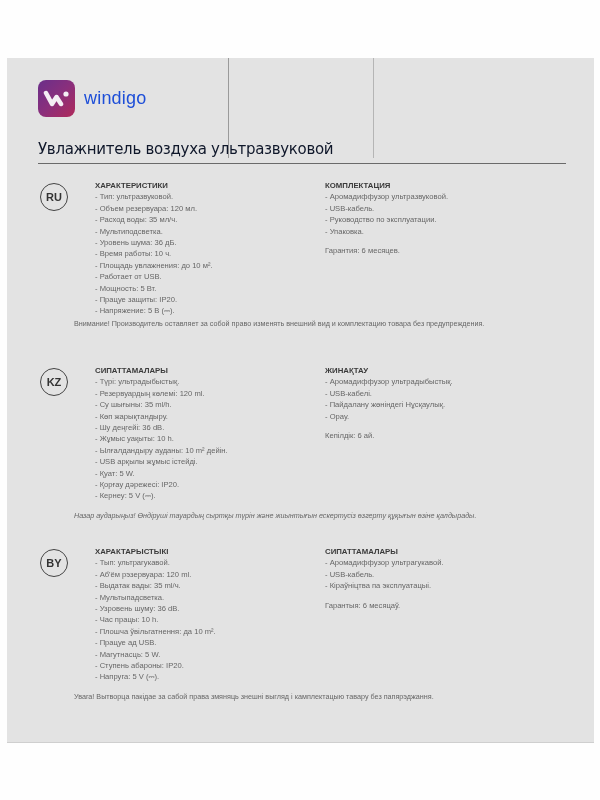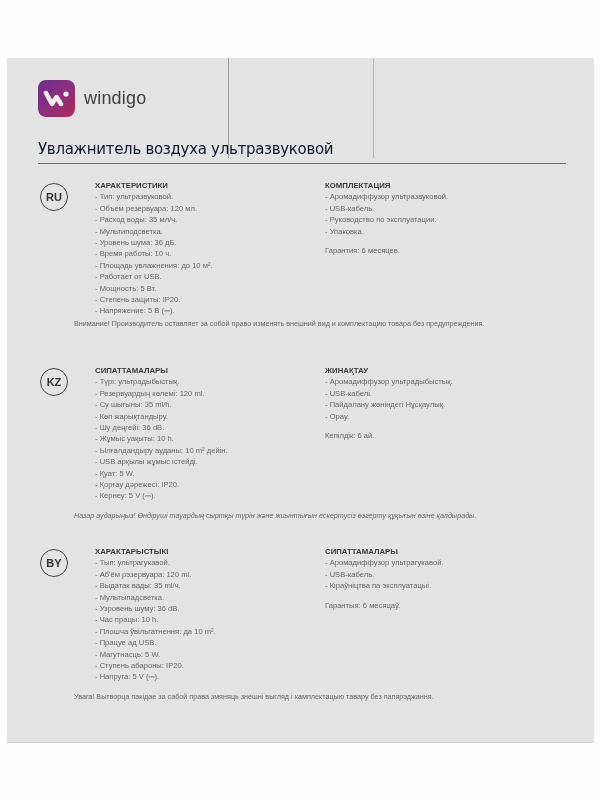--- a/index.html
+++ b/index.html
@@ -14,21 +14,21 @@
     .fold { position: absolute; top: 0; width: 1px; background: #9a9a9a; }
     .fold.f1 { left: 221px; height: 100px; }
     .fold.f2 { left: 366px; height: 100px; background: #b5b5b5; }
     .logo { position: absolute; left: 31px; top: 22px; display: flex; align-items: center; }
     .logo-mark {
       width: 37px; height: 37px; border-radius: 8px;
       background: linear-gradient(135deg, #6a2f8a 0%, #8a2f7c 50%, #b02a5a 100%);
       position: relative;
     }
     .logo-mark svg { position: absolute; left: 5px; top: 9px; }
-    .logo-text { margin-left: 9px; font-size: 18px; color: #404040; letter-spacing: 0.2px; }
+    .logo-text { margin-left: 9px; font-size: 18px; color: #1d4ed8; letter-spacing: 0.2px; }
     .title {
       position: absolute; left: 31px; top: 82px; font-size: 15px; color: #0f172a;
       font-family: "DejaVu Sans", sans-serif; letter-spacing: -0.3px;
     }
     .title-rule { position: absolute; left: 31px; top: 105px; width: 528px; height: 1px; background: #6a6a6a; }
     .section { position: absolute; left: 0; width: 587px; }
     .badge {
       position: absolute; left: 33px; width: 26px; height: 26px; border: 1.3px solid #444;
       border-radius: 50%; font-size: 11px; font-weight: bold; color: #333;
       display: flex; align-items: center; justify-content: center;
@@ -69,21 +69,21 @@
       <ul class="list">
         <li>Тип: ультразвуковой.</li>
         <li>Объем резервуара: 120 мл.</li>
         <li>Расход воды: 35 мл/ч.</li>
         <li>Мультиподсветка.</li>
         <li>Уровень шума: 36 дБ.</li>
         <li>Время работы: 10 ч.</li>
         <li>Площадь увлажнения: до 10 м².</li>
         <li>Работает от USB.</li>
         <li>Мощность: 5 Вт.</li>
-        <li>Степень защиты: IP20.</li>
+        <li>Працуе защиты: IP20.</li>
         <li>Напряжение: 5 В (⎓).</li>
       </ul>
     </div>
     <div class="col col-right" style="top:0;">
       <div class="head">КОМПЛЕКТАЦИЯ</div>
       <ul class="list">
         <li>Аромадиффузор ультразвуковой.</li>
         <li>USB-кабель.</li>
         <li>Руководство по эксплуатации.</li>
         <li>Упаковка.</li>

